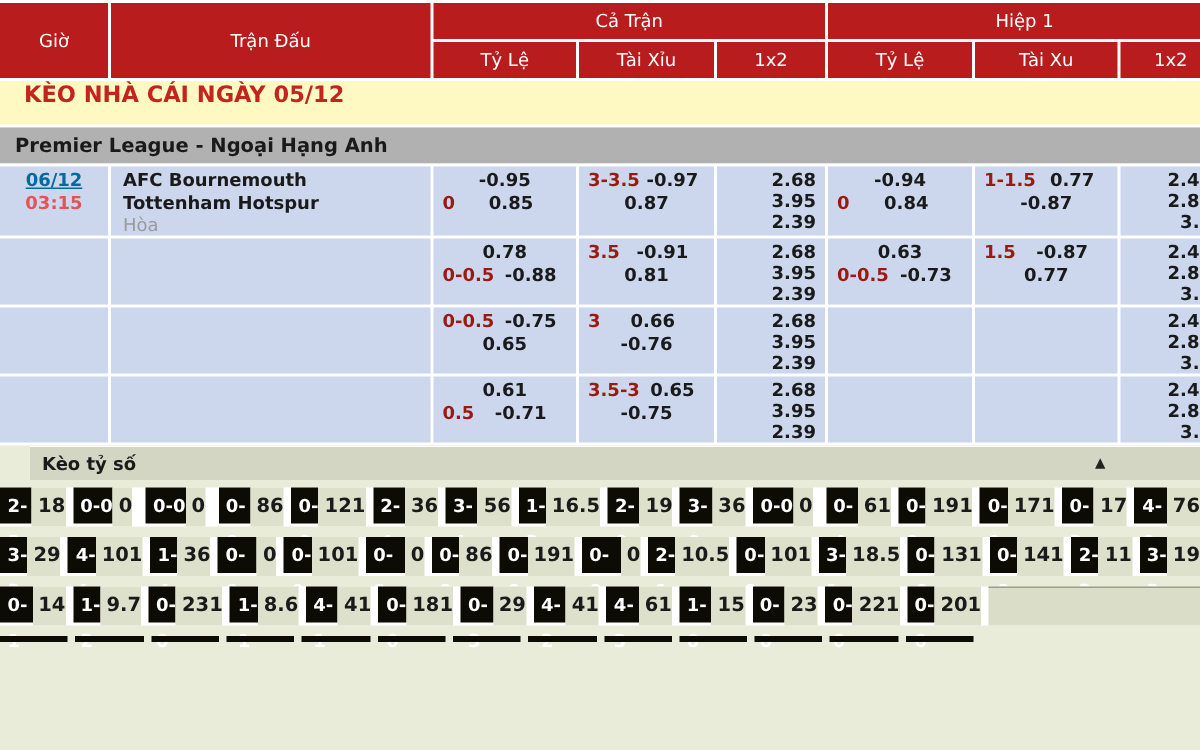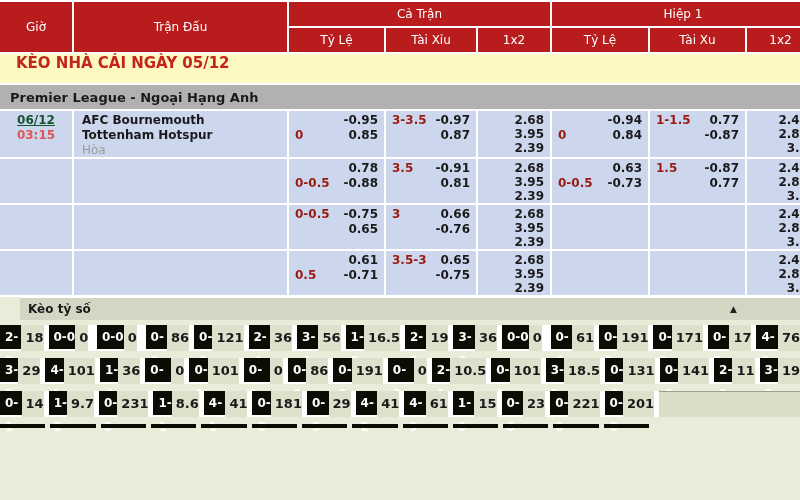--- a/index.html
+++ b/index.html
@@ -20,28 +20,28 @@
 
   
   .league-bar{height:24px;background:#b1b1b1;display:flex;align-items:center;padding-left:10px;
               font-size:13px;font-weight:bold;color:#1a1a1a;}
 
   
   .odds-grid{display:grid;grid-template-columns:72px 213px 95px 90px 72px 96px 95px 67px;
              grid-template-rows:46px 44px 44px 44px;gap:2px;background:#fff;padding:2px 0;}
   .ocell{background:#ccd7ee;font-size:12px;font-weight:bold;color:#1a1a1a;padding-top:2px;box-sizing:border-box;}
   .cell-time{text-align:center;}
-  .mdate{line-height:15px;color:#14532d;text-decoration:underline;}
+  .mdate{line-height:15px;color:#0369a1;text-decoration:underline;}
   .mtime{line-height:15px;color:#e05555;}
   .cell-match{padding-left:8px;}
   .team{display:block;line-height:15px;}
   .draw{display:block;line-height:14px;color:#9a9a9a;font-weight:normal;}
   .oline{display:flex;line-height:15px;padding:0 6px;}
   .oline .red{color:#9b1a10;}
-  .oline .num{flex:1;text-align:right;}
+  .oline .num{flex:1;text-align:center;}
   .x12 div{text-align:right;padding-right:6px;line-height:14px;}
 
   
   .score-bar{height:22px;background:#d2d6c2;border-top:1px solid #fff;display:flex;align-items:center;
              justify-content:space-between;padding:0 8px;font-size:12px;font-weight:bold;color:#1a1a1a;margin-left:20px;}
   .tri{font-size:9px;color:#222;margin-right:55px;cursor:pointer;}
   .score-area{padding-top:5px;}
   .score-row{display:grid;grid-template-columns:repeat(16,1fr);column-gap:5px;background:#fff;margin-bottom:7px;}
   .score-col{display:flex;flex-direction:row;}
   .sc-head{background:#0c0c04;color:#fff;font-weight:bold;font-size:12px;height:24px;line-height:24px;padding-left:5px;}

